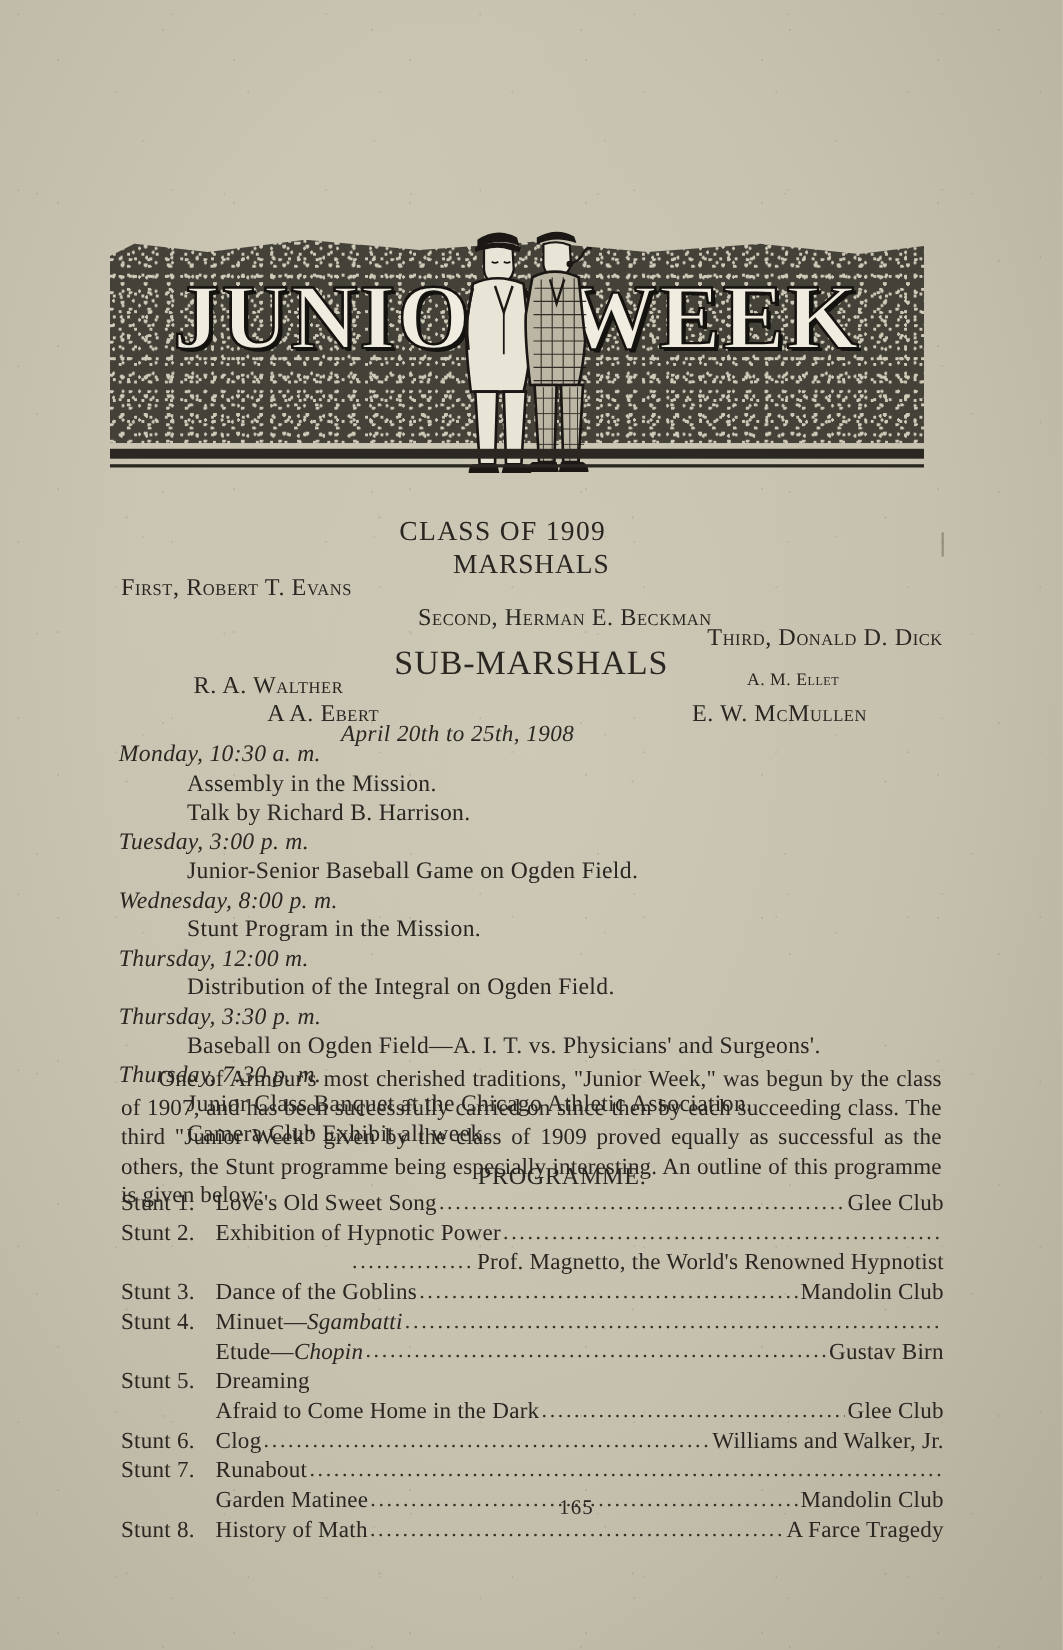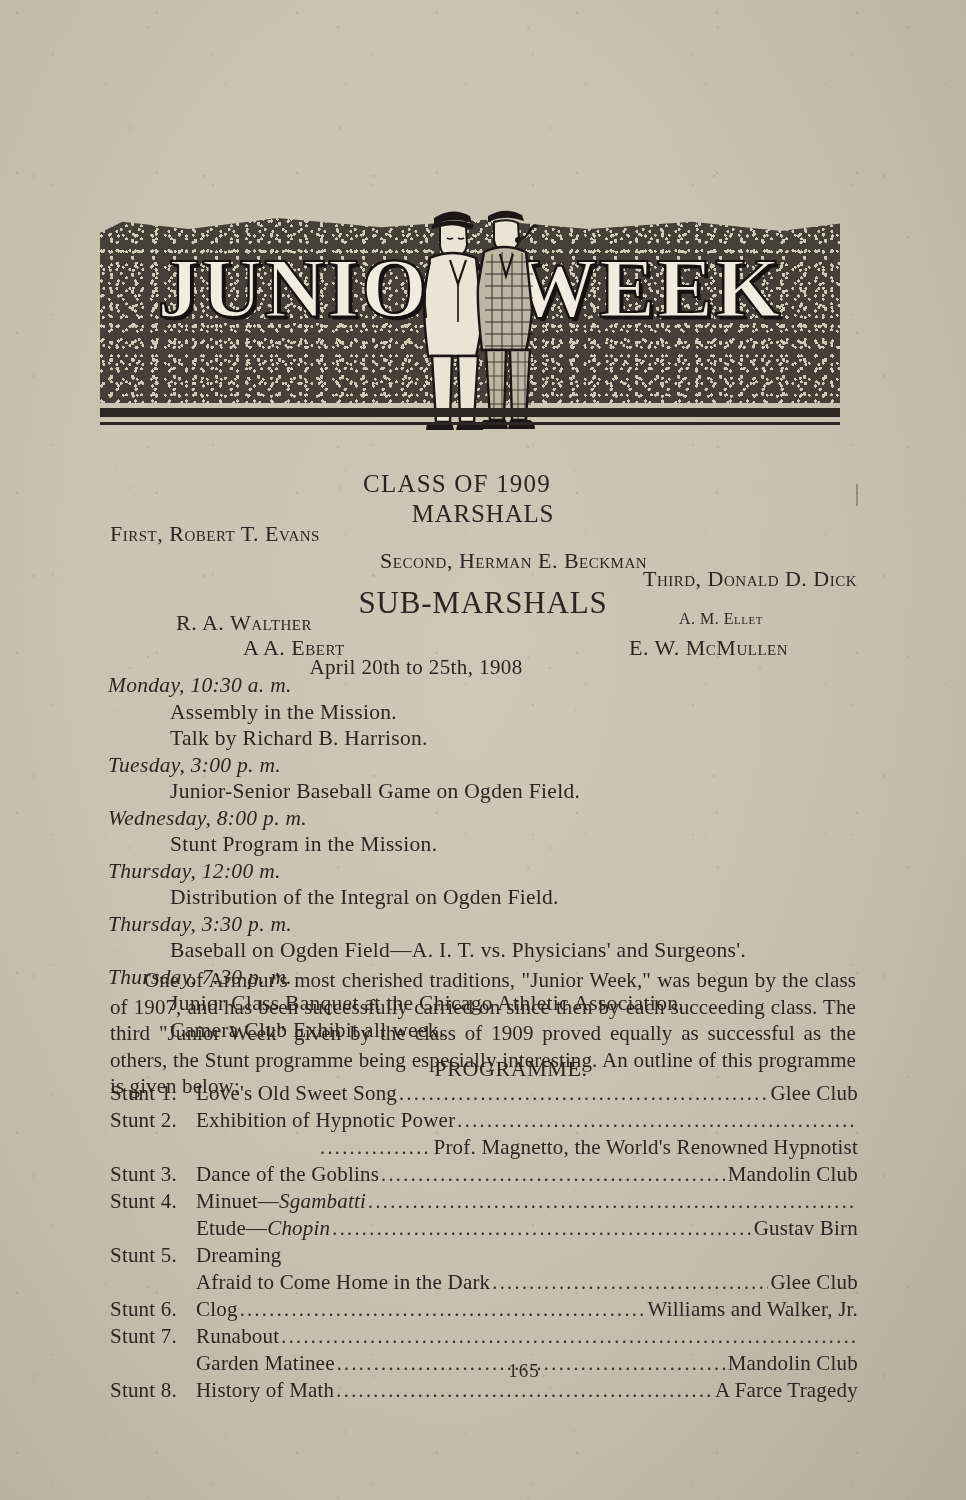--- a/index.html
+++ b/index.html
@@ -122,21 +122,21 @@
   .m-second { position: absolute; left: 348px; top: 548px;  font-size: 22px; margin-left: 32px; }
   .m-third  { position: absolute; left: 643px; top: 566px;  font-size: 22px; }
 
   .sm-l1 { position: absolute; left: 176px; top: 610px; font-size: 22px; }
   .sm-r1 { position: absolute; left: 679px; top: 610px; font-size: 16px; }
   .sm-l2 { position: absolute; left: 243px; top: 635px; font-size: 22px; }
   .sm-r2 { position: absolute; left: 629px; top: 635px; font-size: 22px; }
 
   .dates {
     position: absolute; left: 0; top: 655px; width: 832px;
-    text-align: center; font-size: 21px; letter-spacing: .4px;
+    text-align: center; font-style: italic; font-size: 21px; letter-spacing: .4px;
   }
 
   
   .schedule {
     position: absolute;
     left: 108px;
     top: 672px;
     width: 760px;
     font-size: 21.5px;
     line-height: 26.5px;

